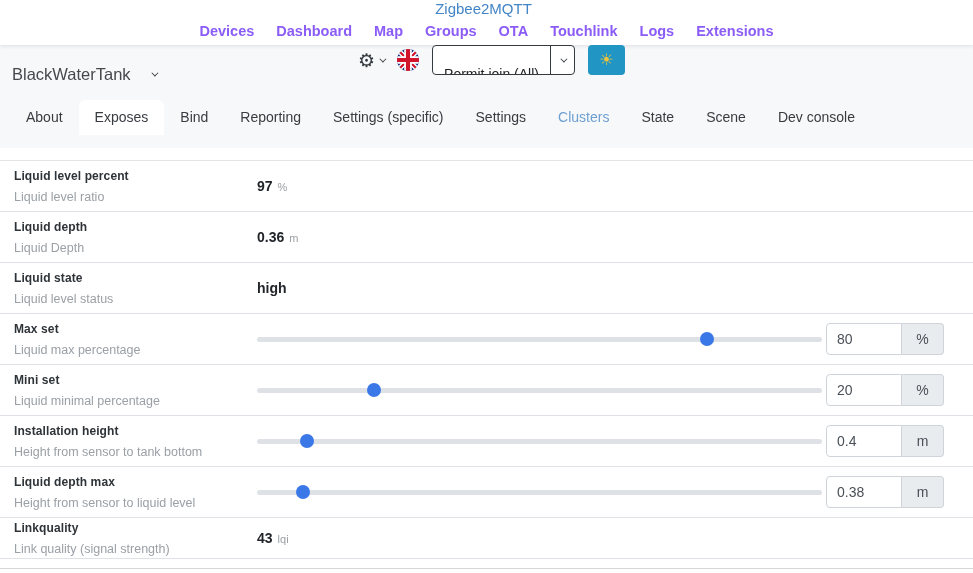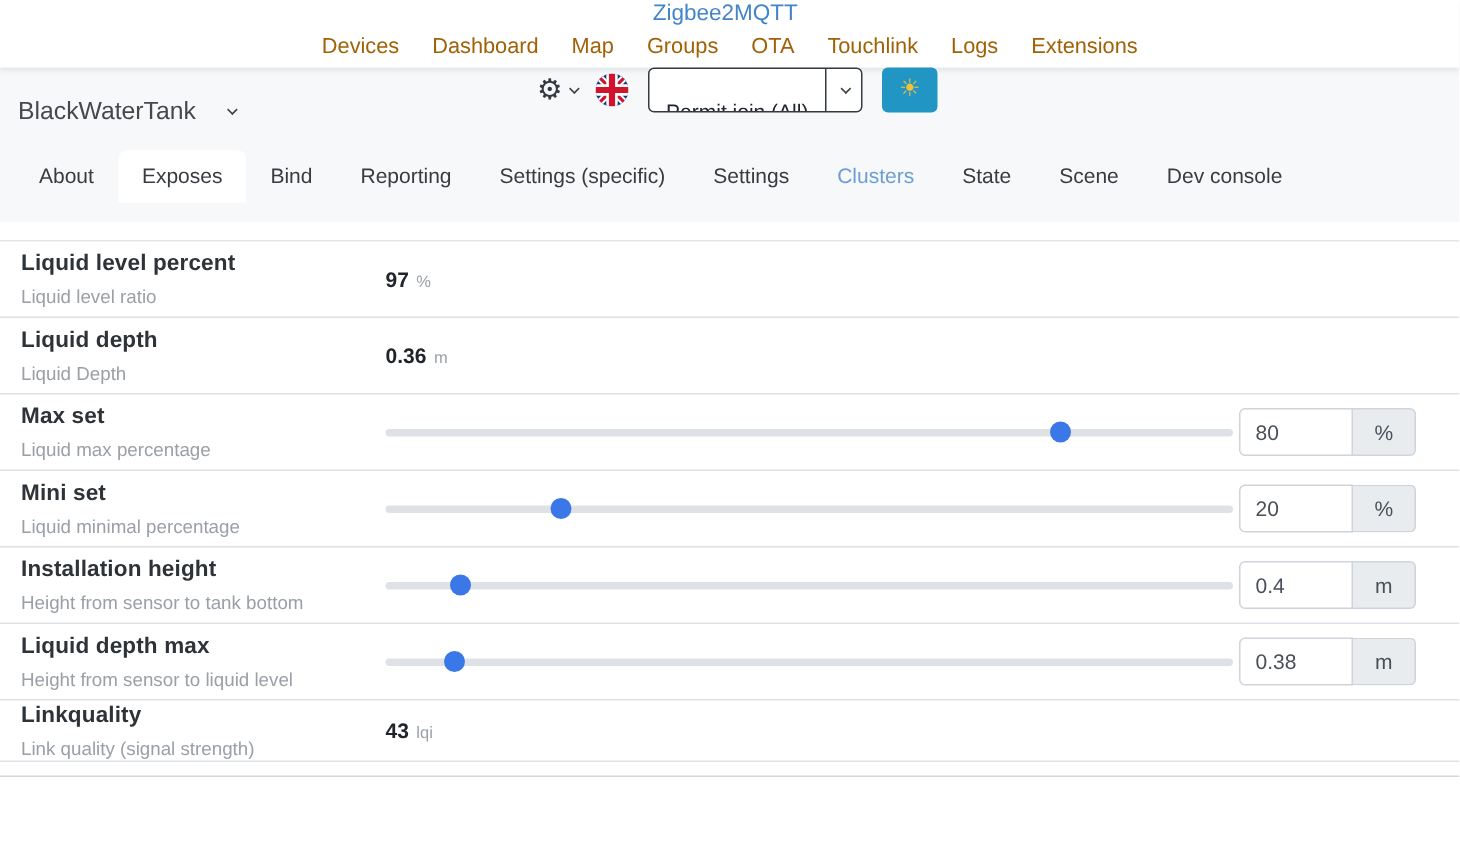--- a/index.html
+++ b/index.html
@@ -14,21 +14,21 @@
   
   .navbar {
     display: flex; align-items: center;
     height: 45px; background: #fff;
     padding: 0 8px;
     box-shadow: 0 2px 3px rgba(0,0,0,.07);
     position: relative; z-index: 3; flex-direction: column;
   }
   .brand { font-size: 15px; margin: 0 10px 0 4px; text-decoration: none; cursor: pointer; }
   .nav-links { display: flex; align-items: center; }
-  .nav-link { color: #a16207; font-size: 14.5px; padding: 6px 11px; text-decoration: none; cursor: pointer; }
+  .nav-link { color: #8b5cf6; font-size: 14.5px; padding: 6px 11px; text-decoration: none; cursor: pointer; font-weight: bold; }
   .nav-right { display: flex; align-items: center; gap: 13px; margin-left: 10px; }
   .gear-wrap { display: flex; align-items: center; gap: 4px; cursor: pointer; }
   .gear { font-size: 19px; color: #343a40; line-height: 1; }
   .chev {
     display: inline-block; width: 7px; height: 7px;
     border-right: 1.6px solid #3c4045; border-bottom: 1.6px solid #3c4045;
     transform: rotate(45deg) translateY(-2px);
   }
   .chev.sm { width: 5px; height: 5px; }
   .flag { width: 22px; height: 22px; display: inline-block; cursor: pointer; }
@@ -62,21 +62,21 @@
 
   
   .content { padding-top: 12px; background: #fff; }
   .rows-table { border-top: 1px solid #e3e6e9; }
   .row-item {
     display: flex; align-items: center;
     height: 51px; border-bottom: 1px solid #dee2e6;
   }
   .row-item:last-child { height: 41px; }
   .row-left { width: 257px; flex: none; padding-left: 14px; }
-  .lbl { font-size: 15px; font-weight: 700; color: #2e3338; letter-spacing: .1px; }
+  .lbl { font-size: 12px; font-weight: 700; color: #2e3338; letter-spacing: .1px; }
   .sub { font-size: 12.5px; color: #9aa0a6; margin-top: 7px; }
   .right-zone { flex: 1; display: flex; align-items: center; padding-right: 26px; }
   .value-zone { display: flex; align-items: baseline; }
   .val { font-size: 14px; font-weight: 700; color: #212529; }
   .unit { font-size: 11px; color: #9aa0a6; margin-left: 5px; }
   .slider-zone { display: flex; align-items: center; flex: 1; }
   .slider { position: relative; width: 565px; height: 14px; flex: none; cursor: pointer; }
   .slider-track {
     position: absolute; left: 0; right: 0; top: 5px; height: 5px;
     background: #dee2e6; border-radius: 3px;
@@ -202,20 +202,33 @@
     </div>
     <div class="right-zone">
       <div class="value-zone">
         <span class="val">0.36</span>
         <span class="unit">m</span>
       </div>
 
     </div>
   </div>
 
+  <div class="row-item">
+    <div class="row-left">
+      <div class="lbl">Liquid state</div>
+      <div class="sub">Liquid level status</div>
+    </div>
+    <div class="right-zone">
+      <div class="value-zone">
+        <span class="val">high</span>
+
+      </div>
+
+    </div>
+  </div>
 
   <div class="row-item">
     <div class="row-left">
       <div class="lbl">Max set</div>
       <div class="sub">Liquid max percentage</div>
     </div>
     <div class="right-zone">
 
       <div class="slider-zone">
         <div class="slider">

